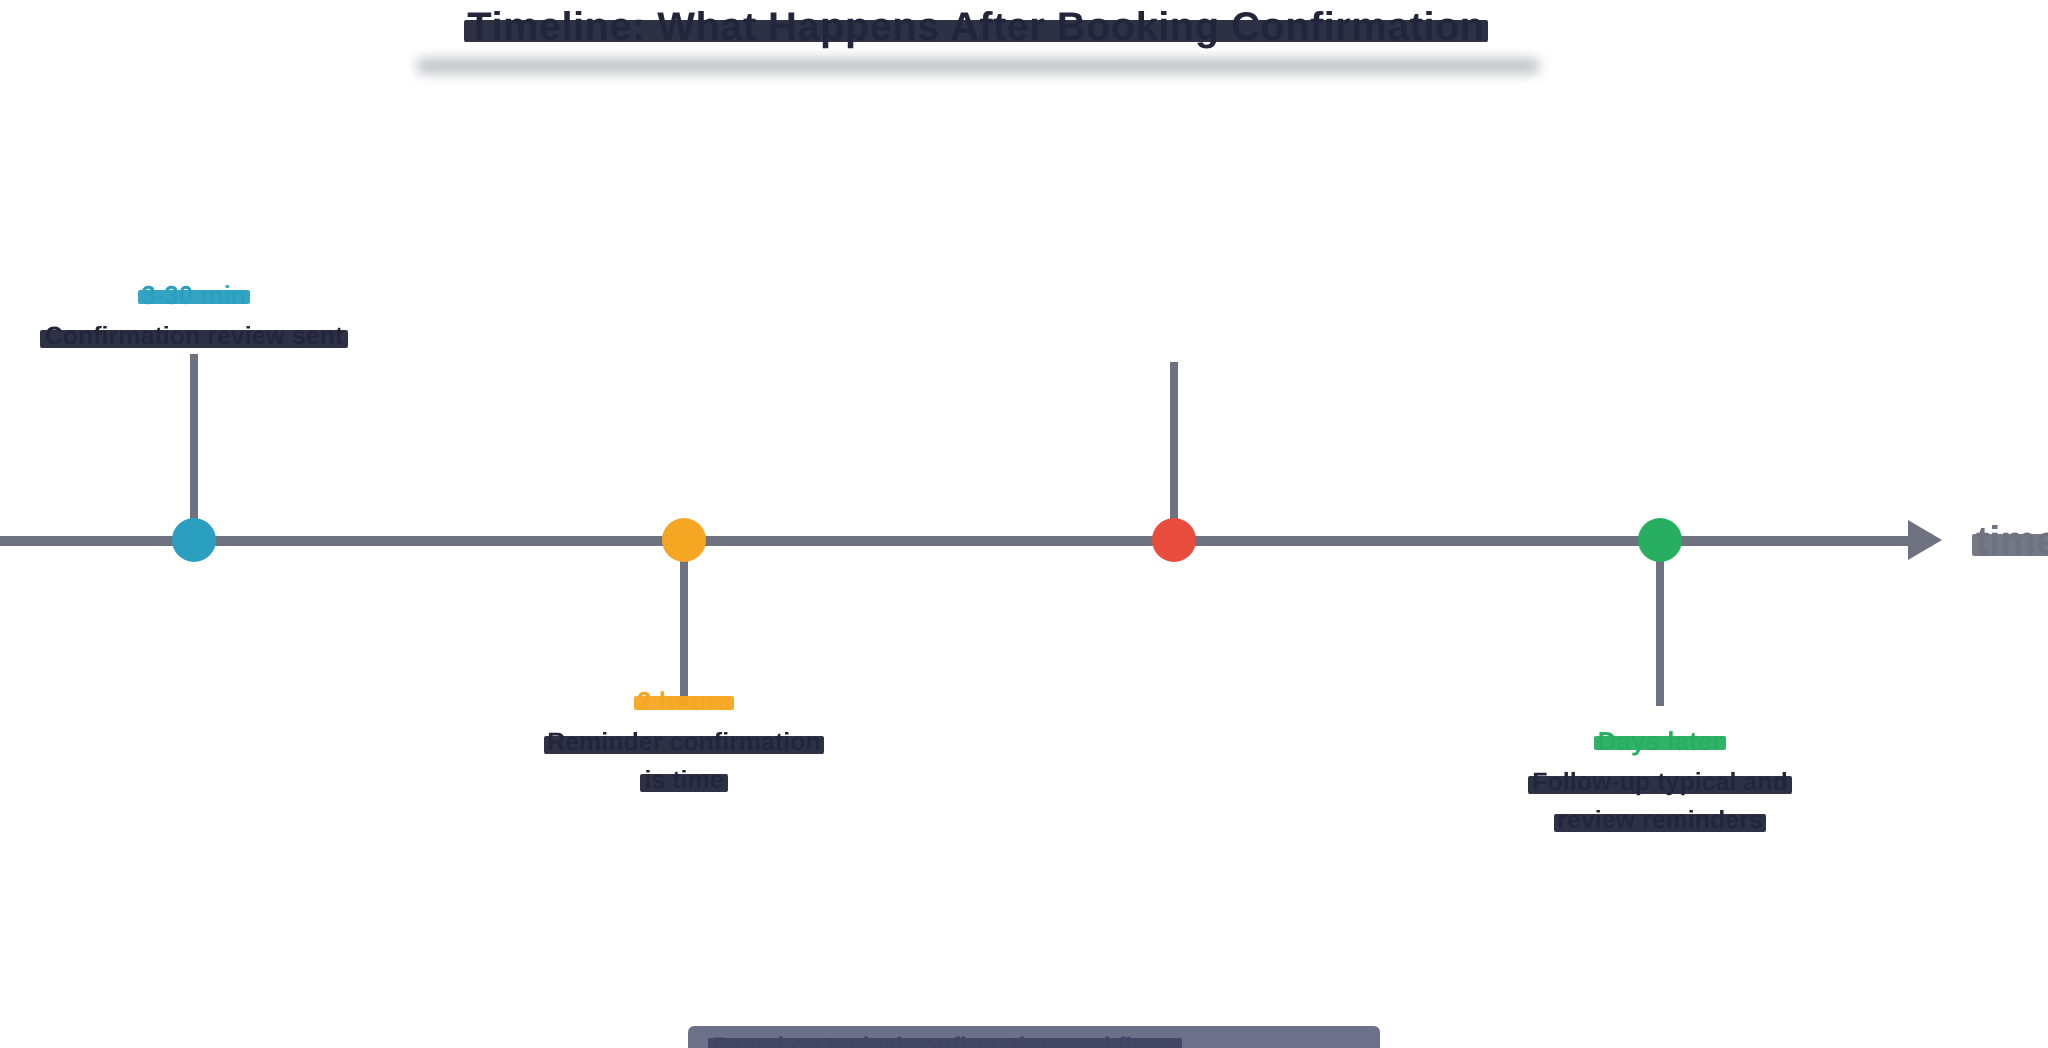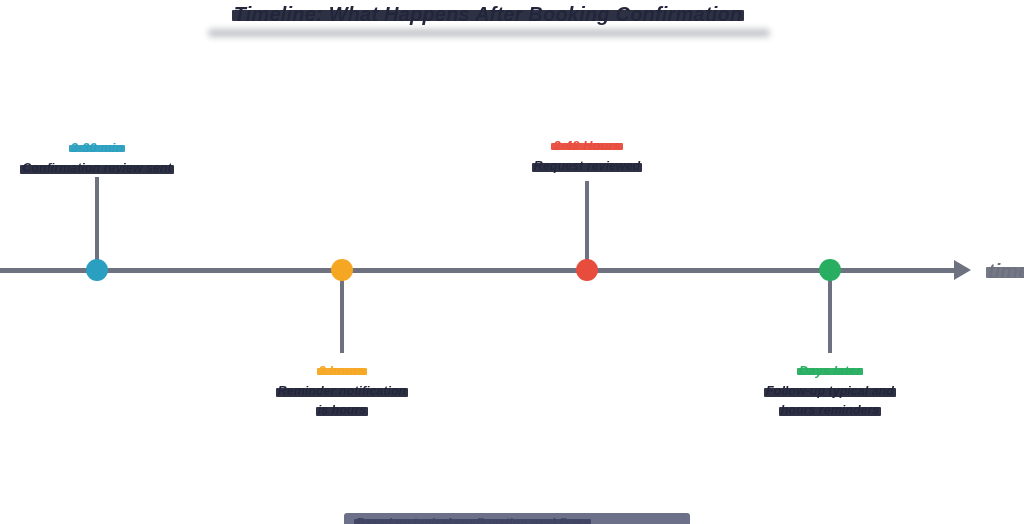--- a/index.html
+++ b/index.html
@@ -1,19 +1,18 @@
 <!DOCTYPE html>
 <html><head>
 <meta charset="utf-8">
 <style>
   html,body{margin:0;padding:0;background:#ffffff;}
   .frame{
     position:relative;width:1024px;height:524px;overflow:hidden;background:#ffffff;
     font-family:"Liberation Sans", sans-serif;
-    font-style:italic;
   }
   
   .rd{position:relative;display:inline-block;}
   .rd::after{
     content:"";position:absolute;left:-2px;right:-2px;top:32%;height:46%;
     background:currentColor;opacity:.95;border-radius:1px;pointer-events:none;
   }
   .title{
     position:absolute;top:3px;left:0;width:976px;text-align:center;
     font-size:20px;font-weight:bold;color:#23263a;letter-spacing:.2px;white-space:nowrap;
@@ -33,21 +32,21 @@
   }
   .stem{position:absolute;width:4px;background:#6e7280;}
   #stem1{left:95px;top:177px;height:93px;}
   #stem2{left:340px;top:272px;height:81px;}
   #stem3{left:585px;top:181px;height:89px;}
   #stem4{left:828px;top:272px;height:81px;}
   .dot{position:absolute;width:22px;height:22px;border-radius:50%;top:259px;z-index:2;}
   #dot1{left:86px;} #dot2{left:331px;} #dot3{left:576px;} #dot4{left:819px;}
   .event{position:absolute;width:220px;text-align:center;}
   #ev1{left:-13px;top:140px;}
-  #ev2{left:232px;top:363px;}
+  #ev2{left:232px;top:343px;}
   #ev3{left:477px;top:138px;}
   #ev4{left:720px;top:363px;}
   .ev-time{font-size:13px;font-weight:bold;margin-bottom:4px;}
   .ev-desc{font-size:12.5px;font-weight:bold;color:#23263a;line-height:19px;}
   .footer{
     position:absolute;left:344px;top:513px;width:346px;height:22px;
     background:#6d7089;border-radius:3px;box-sizing:border-box;
     padding-left:12px;font-size:12px;font-weight:bold;color:#404463;
     line-height:20px;white-space:nowrap;overflow:hidden;
   }
@@ -80,46 +79,38 @@
 
   <div class="event" id="ev1">
     <div class="ev-time" style="color: rgb(42, 159, 192);">
       <span class="rd">3-30 min</span>
     </div>
     <div class="ev-desc">
       <span class="rd">Confirmation review sent</span>
     </div>
   </div>
 
-  <div class="event" id="ev3">
-    <div class="ev-time" style="color: rgb(231, 76, 60);">
-      <span class="rd">2-48 Hours</span>
-    </div>
-    <div class="ev-desc">
-      <span class="rd">Request reviewed</span>
-    </div>
-  </div>
 
   <div class="event" id="ev2">
     <div class="ev-time" style="color: rgb(245, 166, 35);">
       <span class="rd">2 hours</span>
     </div>
     <div class="ev-desc">
-      <span class="rd">Reminder notification</span><br>
-      <span class="rd">is hours</span>
+      <span class="rd">Reminder confirmation</span><br>
+      <span class="rd">is time</span>
     </div>
   </div>
 
   <div class="event" id="ev4">
     <div class="ev-time" style="color: rgb(39, 174, 96);">
       <span class="rd">Days later</span>
     </div>
     <div class="ev-desc">
       <span class="rd">Follow-up typical and</span><br>
-      <span class="rd">hours reminders</span>
+      <span class="rd">review reminders</span>
     </div>
   </div>
 
   <div class="footer">
     <span class="rd">Based on typical confirmation workflows</span>
   </div>
 
 </div>
 
 </body></html>

